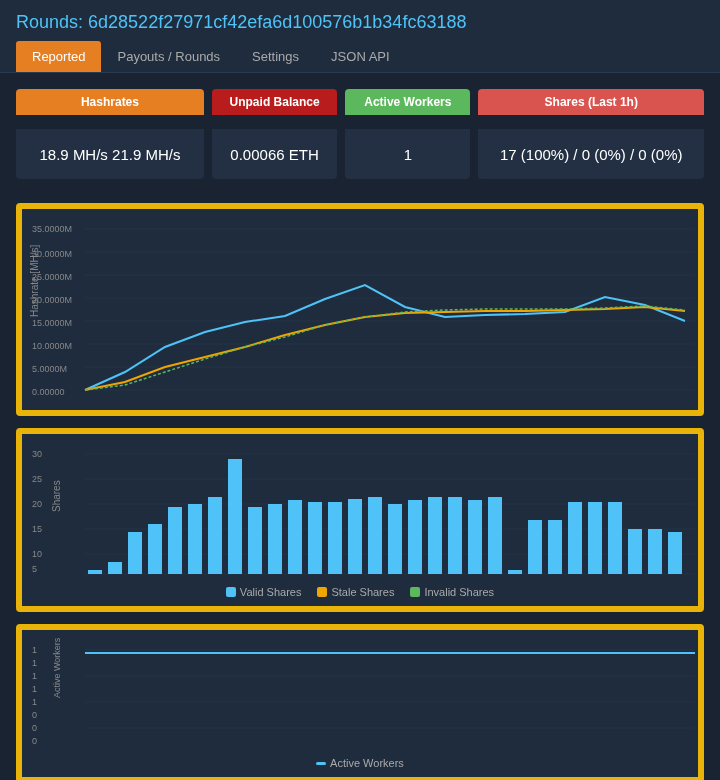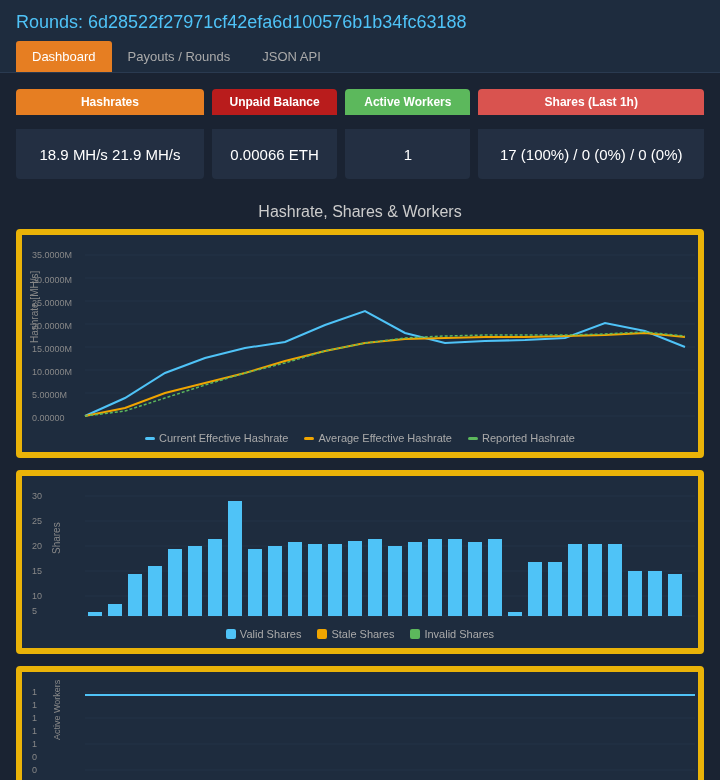--- a/index.html
+++ b/index.html
@@ -118,22 +118,23 @@
   </style>
 </head>
 <body>
 
 <div class="header">
   <div class="miner-title">
     <span>Rounds:</span>
     <span>6d28522f27971cf42efa6d100576b1b34fc63188</span>
   </div>
   <nav class="nav">
-    <div class="nav-item active">Dashboard</div>
+    <div class="nav-item active">Reported</div>
     <div class="nav-item">Payouts / Rounds</div>
+    <div class="nav-item">Settings</div>
     <div class="nav-item">JSON API</div>
   </nav>
 </div>
 
 <div class="stats-row">
   <div class="stat-card card-hashrates" style="flex:1.5">
     <div class="card-header">Hashrates</div>
     <div class="card-body">18.9 MH/s  21.9 MH/s</div>
   </div>
   <div class="stat-card card-unpaid">
@@ -144,21 +145,20 @@
     <div class="card-header">Active Workers</div>
     <div class="card-body">1</div>
   </div>
   <div class="stat-card card-shares" style="flex:1.8">
     <div class="card-header">Shares (Last 1h)</div>
     <div class="card-body">17 (100%) / 0 (0%) / 0 (0%)</div>
   </div>
 </div>
 
 <div class="chart-section">
-  <div class="chart-title">Hashrate, Shares &amp; Workers</div>
   <div class="chart-container">
     <svg width="670" height="185" style="display:block;margin:0 auto;">
 
       <text x="2" y="15" font-size="9" fill="#888">35.0000M</text>
       <text x="2" y="40" font-size="9" fill="#888">30.0000M</text>
       <text x="2" y="63" font-size="9" fill="#888">25.0000M</text>
       <text x="2" y="86" font-size="9" fill="#888">20.0000M</text>
       <text x="2" y="109" font-size="9" fill="#888">15.0000M</text>
       <text x="2" y="132" font-size="9" fill="#888">10.0000M</text>
       <text x="2" y="155" font-size="9" fill="#888">5.0000M</text>
@@ -174,34 +174,20 @@
       <line x1="55" y1="127" x2="665" y2="127" stroke="#2a3a50" stroke-width="0.5"></line>
       <line x1="55" y1="150" x2="665" y2="150" stroke="#2a3a50" stroke-width="0.5"></line>
       <line x1="55" y1="173" x2="665" y2="173" stroke="#2a3a50" stroke-width="0.5"></line>
 
       <polyline points="55,173 95,155 135,130 175,115 215,105 255,99 295,82 335,68 375,90 415,100 455,98 495,97 535,95 575,80 615,88 655,104" fill="none" stroke="#4fc3f7" stroke-width="2"></polyline>
 
       <polyline points="55,173 95,165 135,150 175,140 215,130 255,118 295,108 335,100 375,96 415,95 455,94 495,94 535,93 575,92 615,90 655,94" fill="none" stroke="#f0a500" stroke-width="2"></polyline>
 
       <polyline points="55,173 95,168 135,155 175,142 215,130 255,120 295,108 335,100 375,95 415,93 455,92 495,92 535,92 575,91 615,89 655,93" fill="none" stroke="#5cb85c" stroke-width="1.5" stroke-dasharray="3,2"></polyline>
     </svg>
-    <div class="legend">
-      <div class="legend-item">
-        <div class="legend-dot" style="background:#4fc3f7"></div>
-        <span>Current Effective Hashrate</span>
-      </div>
-      <div class="legend-item">
-        <div class="legend-dot" style="background:#f0a500"></div>
-        <span>Average Effective Hashrate</span>
-      </div>
-      <div class="legend-item">
-        <div class="legend-dot" style="background:#5cb85c"></div>
-        <span>Reported Hashrate</span>
-      </div>
-    </div>
   </div>
 </div>
 
 <div class="chart-section" style="padding-top:4px;">
   <div class="chart-container">
     <svg width="670" height="140" style="display:block;margin:0 auto;">
 
       <text x="2" y="15" font-size="9" fill="#888">30</text>
       <text x="2" y="40" font-size="9" fill="#888">25</text>
       <text x="2" y="65" font-size="9" fill="#888">20</text>

